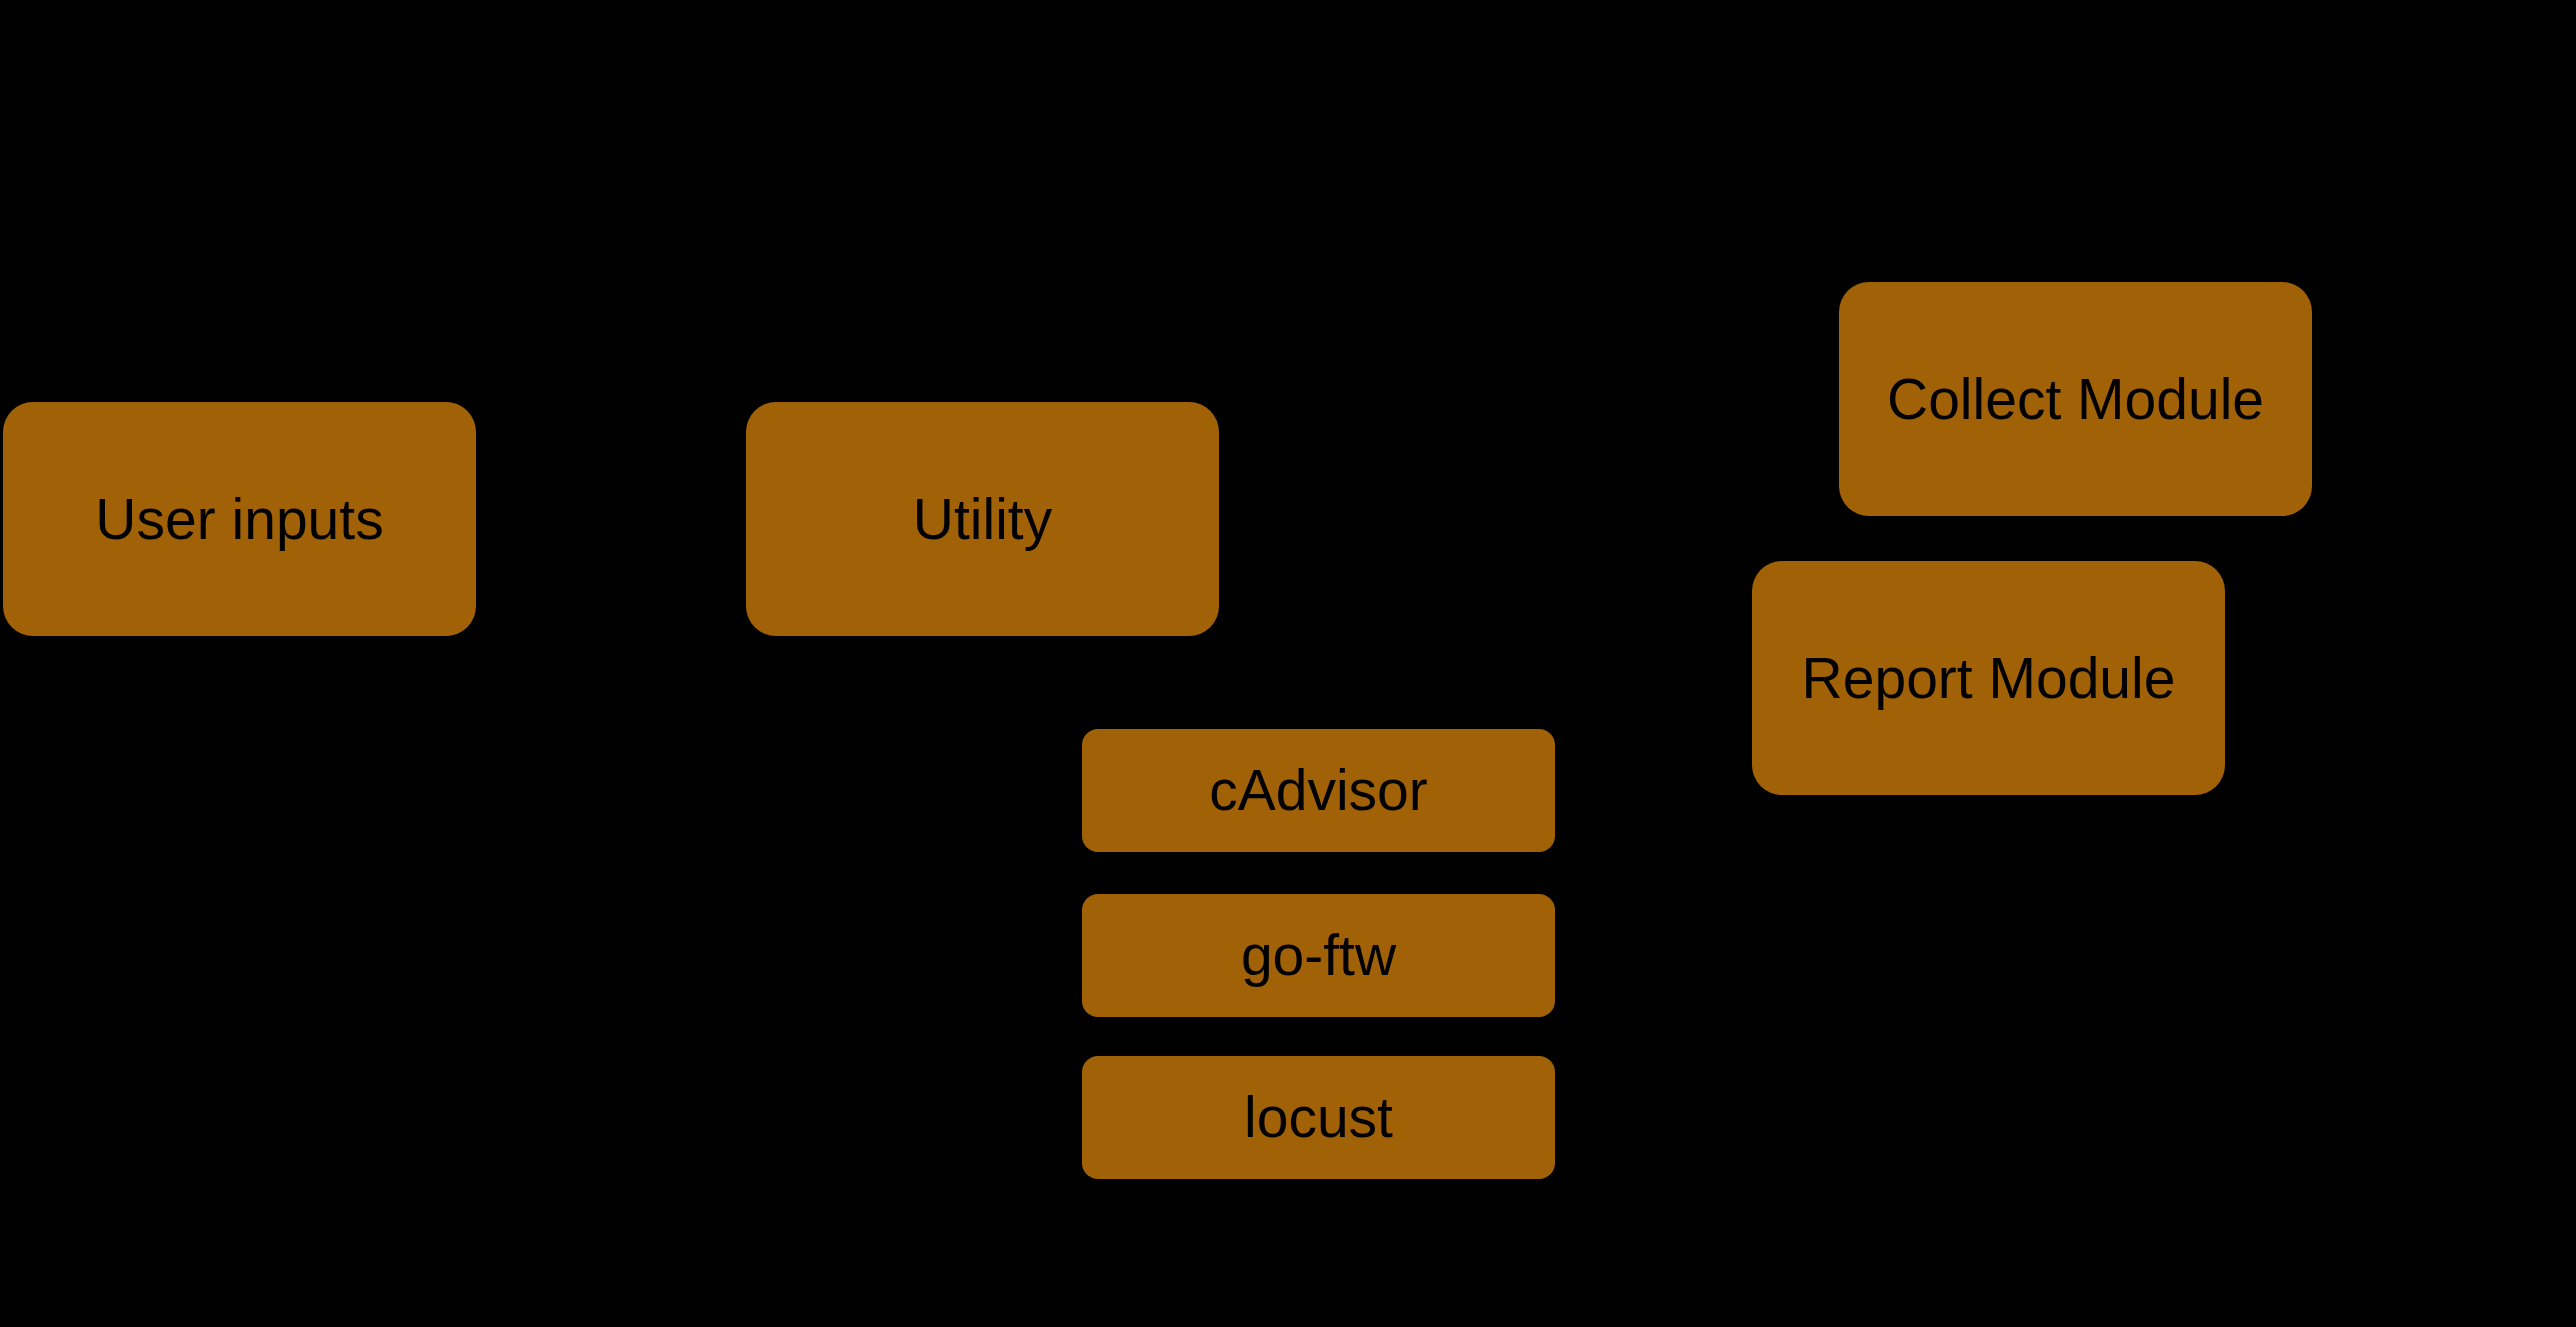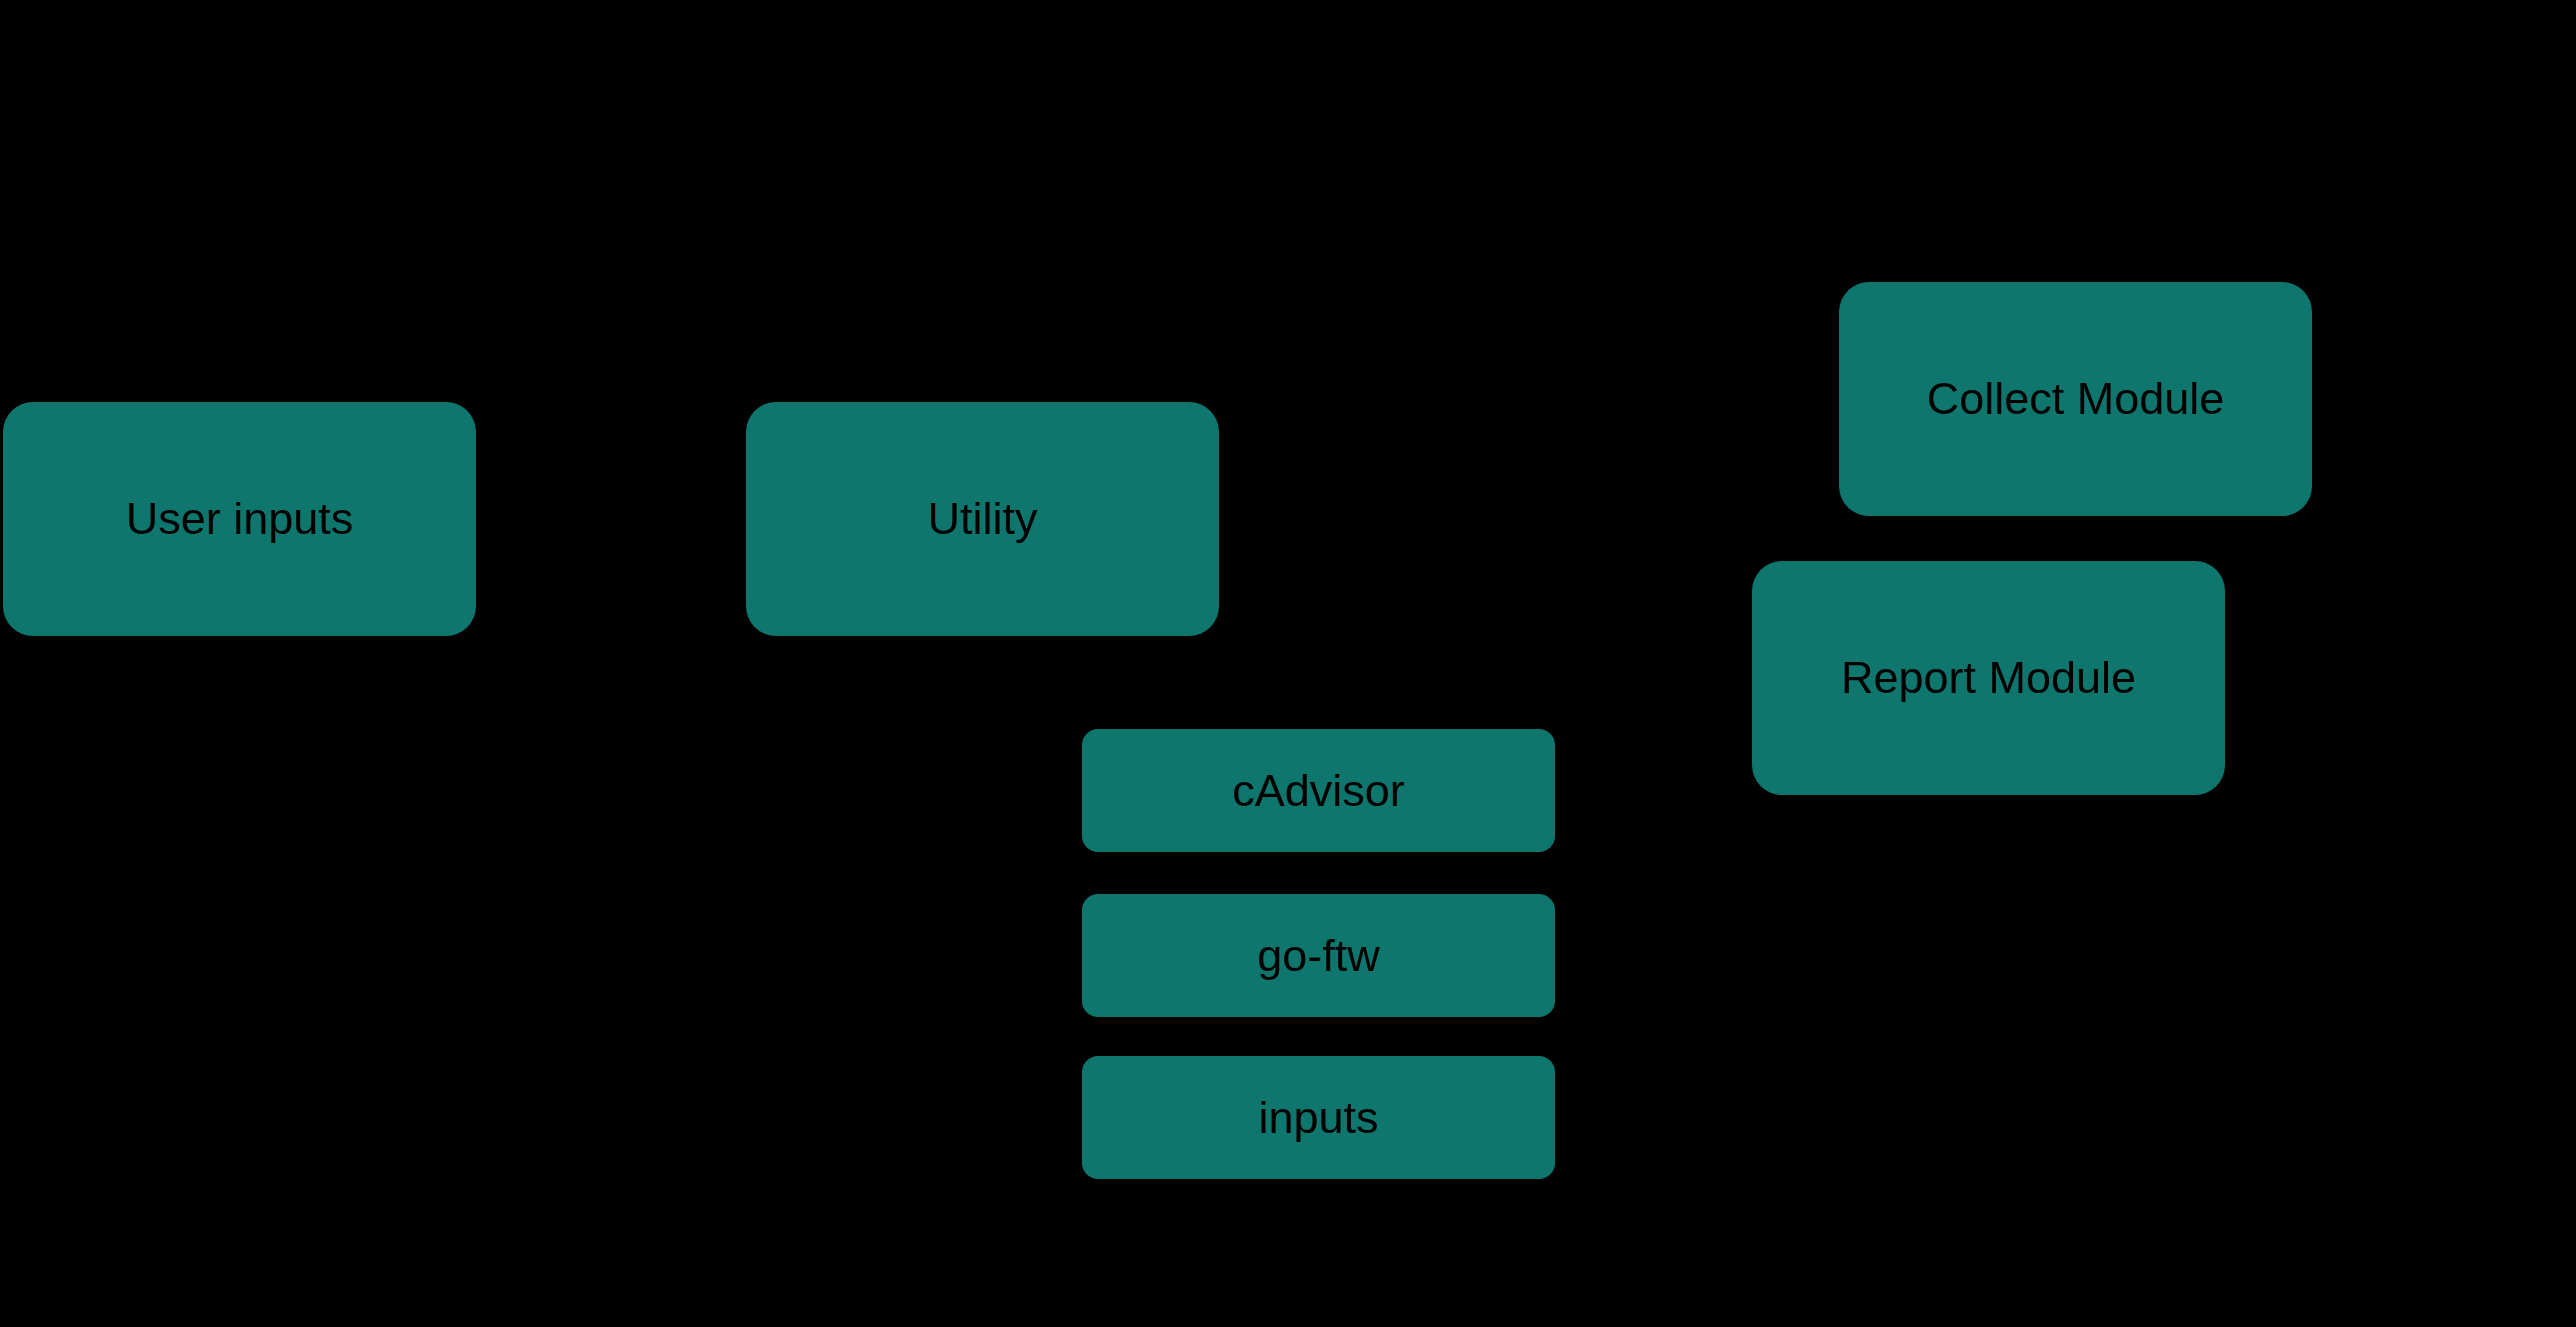--- a/index.html
+++ b/index.html
@@ -10,27 +10,27 @@
   .stage {
     position: relative;
     width: 2576px;
     height: 1328px;
     background: #000000;
     overflow: hidden;
     font-family: "Liberation Sans", "DejaVu Sans", sans-serif;
   }
   .node {
     position: absolute;
-    background: #0f766e;
+    background: #a16207;
     color: #000000;
     display: flex;
     align-items: center;
     justify-content: center;
     text-align: center;
-    font-size: 45px;
+    font-size: 57px;
     line-height: 1.2;
   }
   .node.large {
     border-radius: 30px;
     width: 473px;
     height: 234px;
   }
   .node.small {
     border-radius: 16px;
     width: 473px;
@@ -65,21 +65,21 @@
 
   <div class="node small n-cadvisor">
     <span class="node-label">cAdvisor</span>
   </div>
 
   <div class="node small n-go-ftw">
     <span class="node-label">go-ftw</span>
   </div>
 
   <div class="node small n-locust">
-    <span class="node-label">inputs</span>
+    <span class="node-label">locust</span>
   </div>
 
 
   <div class="node large n-collect-module">
     <span class="node-label">Collect Module</span>
   </div>
 
   <div class="node large n-report-module">
     <span class="node-label">Report Module</span>
   </div>

